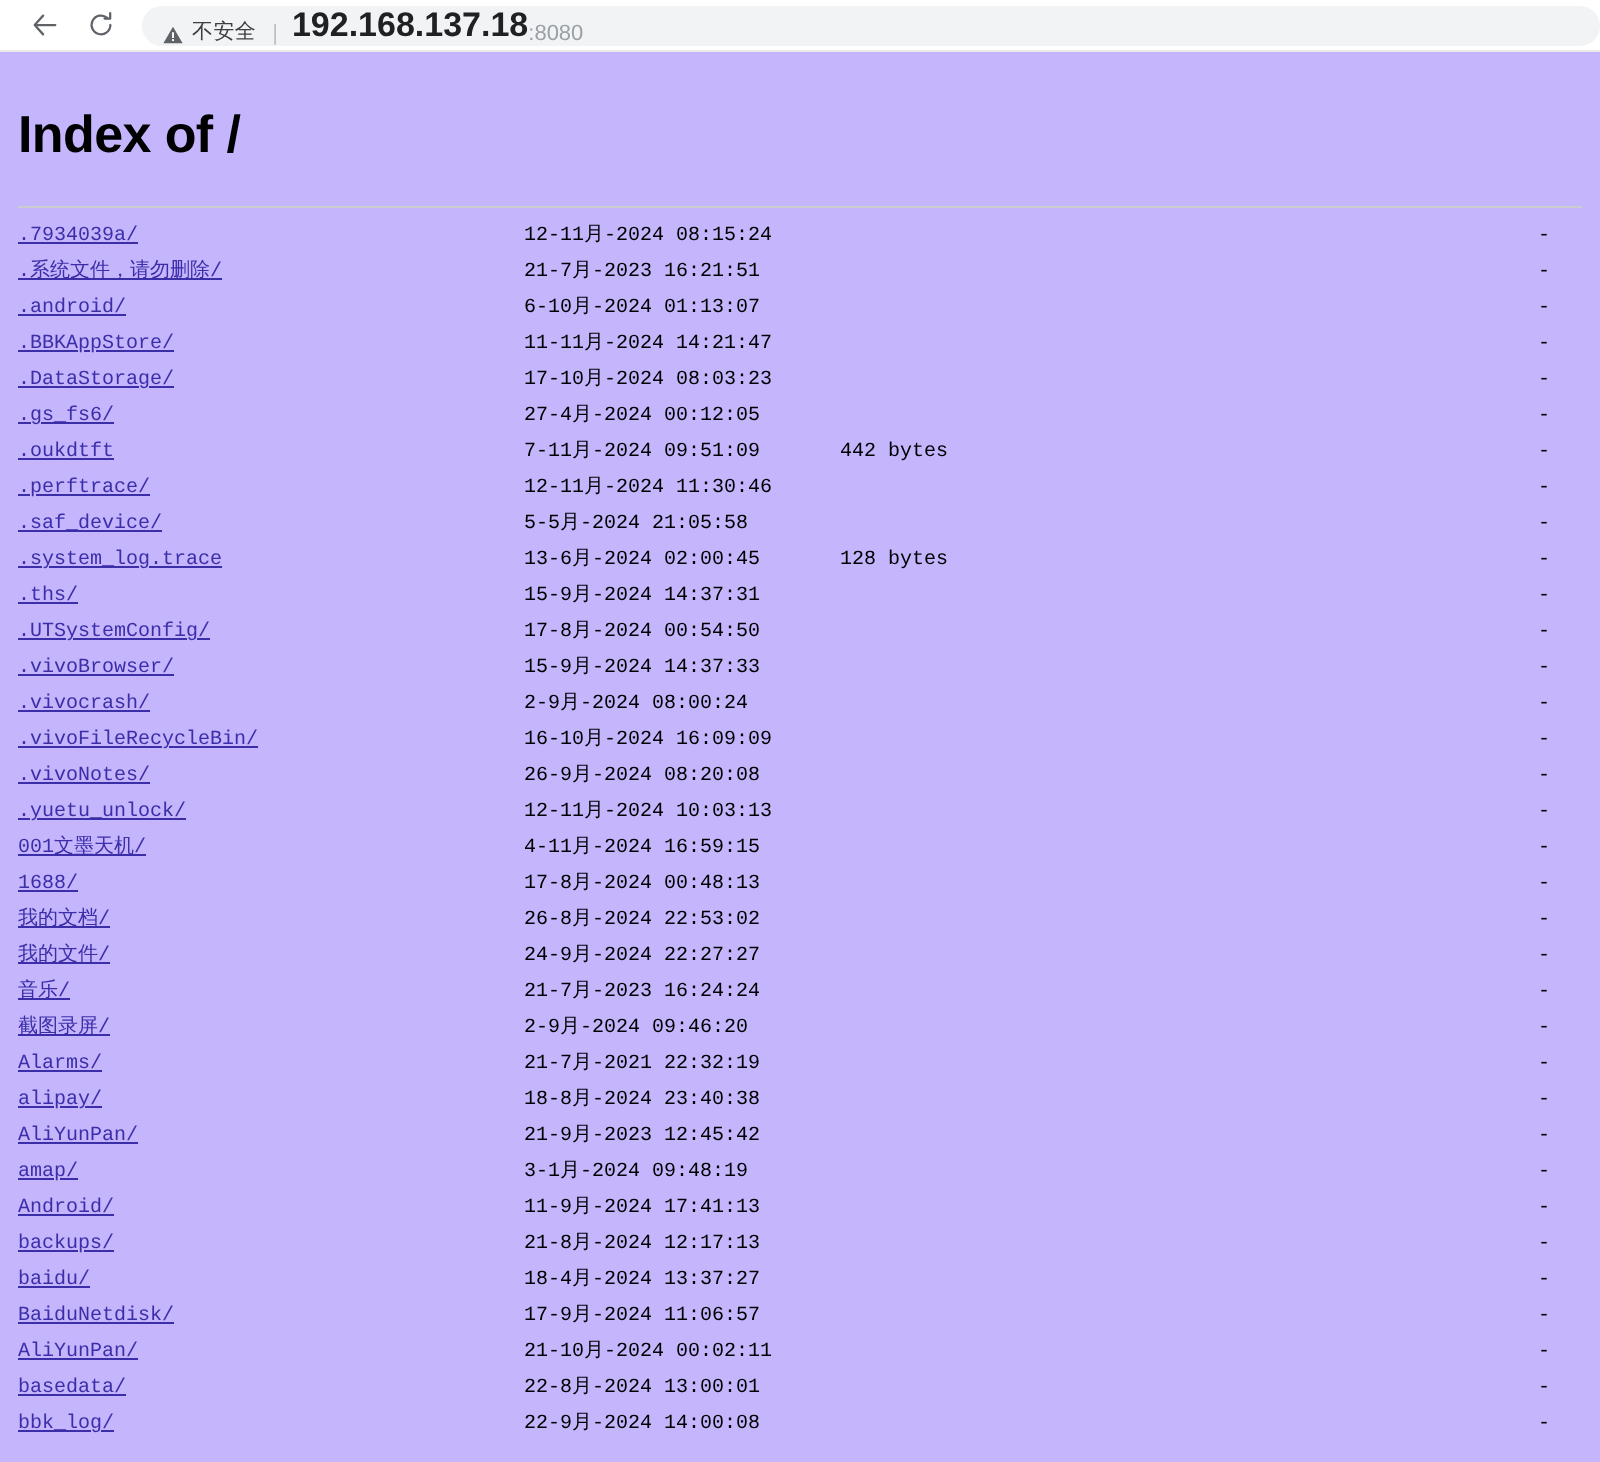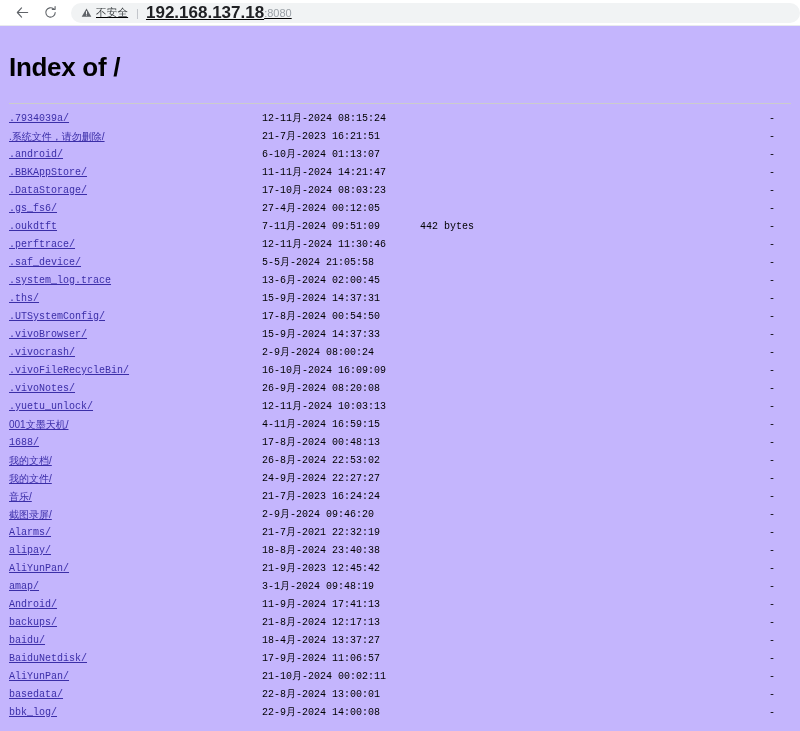--- a/index.html
+++ b/index.html
@@ -30,29 +30,28 @@
     flex: none;
   }
   .nav-btn svg { display: block; }
   .omnibox {
     margin-left: 7px;
     height: 20px;
     flex: 1 1 auto;
     background: #f1f3f4;
     border-radius: 11px;
     display: flex;
-    align-items: center;
+    align-items: flex-end;
     padding: 0 10px;
     box-sizing: border-box;
     font-family: "Liberation Sans", sans-serif;
     font-size: 10.5px;
     overflow: hidden;
     white-space: nowrap;
     margin-right: 0;
-    text-decoration: underline;
   }
   .warn-icon {
     flex: none;
     display: flex;
     align-items: center;
     margin-right: 4px;
   }
   .omnibox-secure-text {
     color: #3c4043;
     font-size: 10.5px;
@@ -163,21 +162,21 @@
     margin: 5px 0 6px 9px;
     width: 782px;
   }
 
   .entry .col-name {
     color: #3b2ea8;
     text-decoration: underline;
     cursor: pointer;
   }
   .entry .col-name.cjk {
-    font-family: Liberation Sans, sans-serif;
+    font-family: Liberation Mono, monospace;
     font-size: 10px;
   }
 </style>
 </head>
 <body>
 
 <div class="browser-bar">
   <div class="nav-btn">
     <span>
       <svg width="15" height="15" viewBox="0 0 16 16">
@@ -266,20 +265,21 @@
         </div>
         <div class="row entry">
           <span class="col-name">.saf_device/</span>
           <span class="col-date">5-5月-2024 21:05:58</span>
           <span class="col-size"></span>
           <span class="col-desc">-</span>
         </div>
         <div class="row entry">
           <span class="col-name">.system_log.trace</span>
           <span class="col-date">13-6月-2024 02:00:45</span>
+          <span class="col-size">128 bytes</span>
           <span class="col-desc">-</span>
         </div>
         <div class="row entry">
           <span class="col-name">.ths/</span>
           <span class="col-date">15-9月-2024 14:37:31</span>
           <span class="col-size"></span>
           <span class="col-desc">-</span>
         </div>
         <div class="row entry">
           <span class="col-name">.UTSystemConfig/</span>

